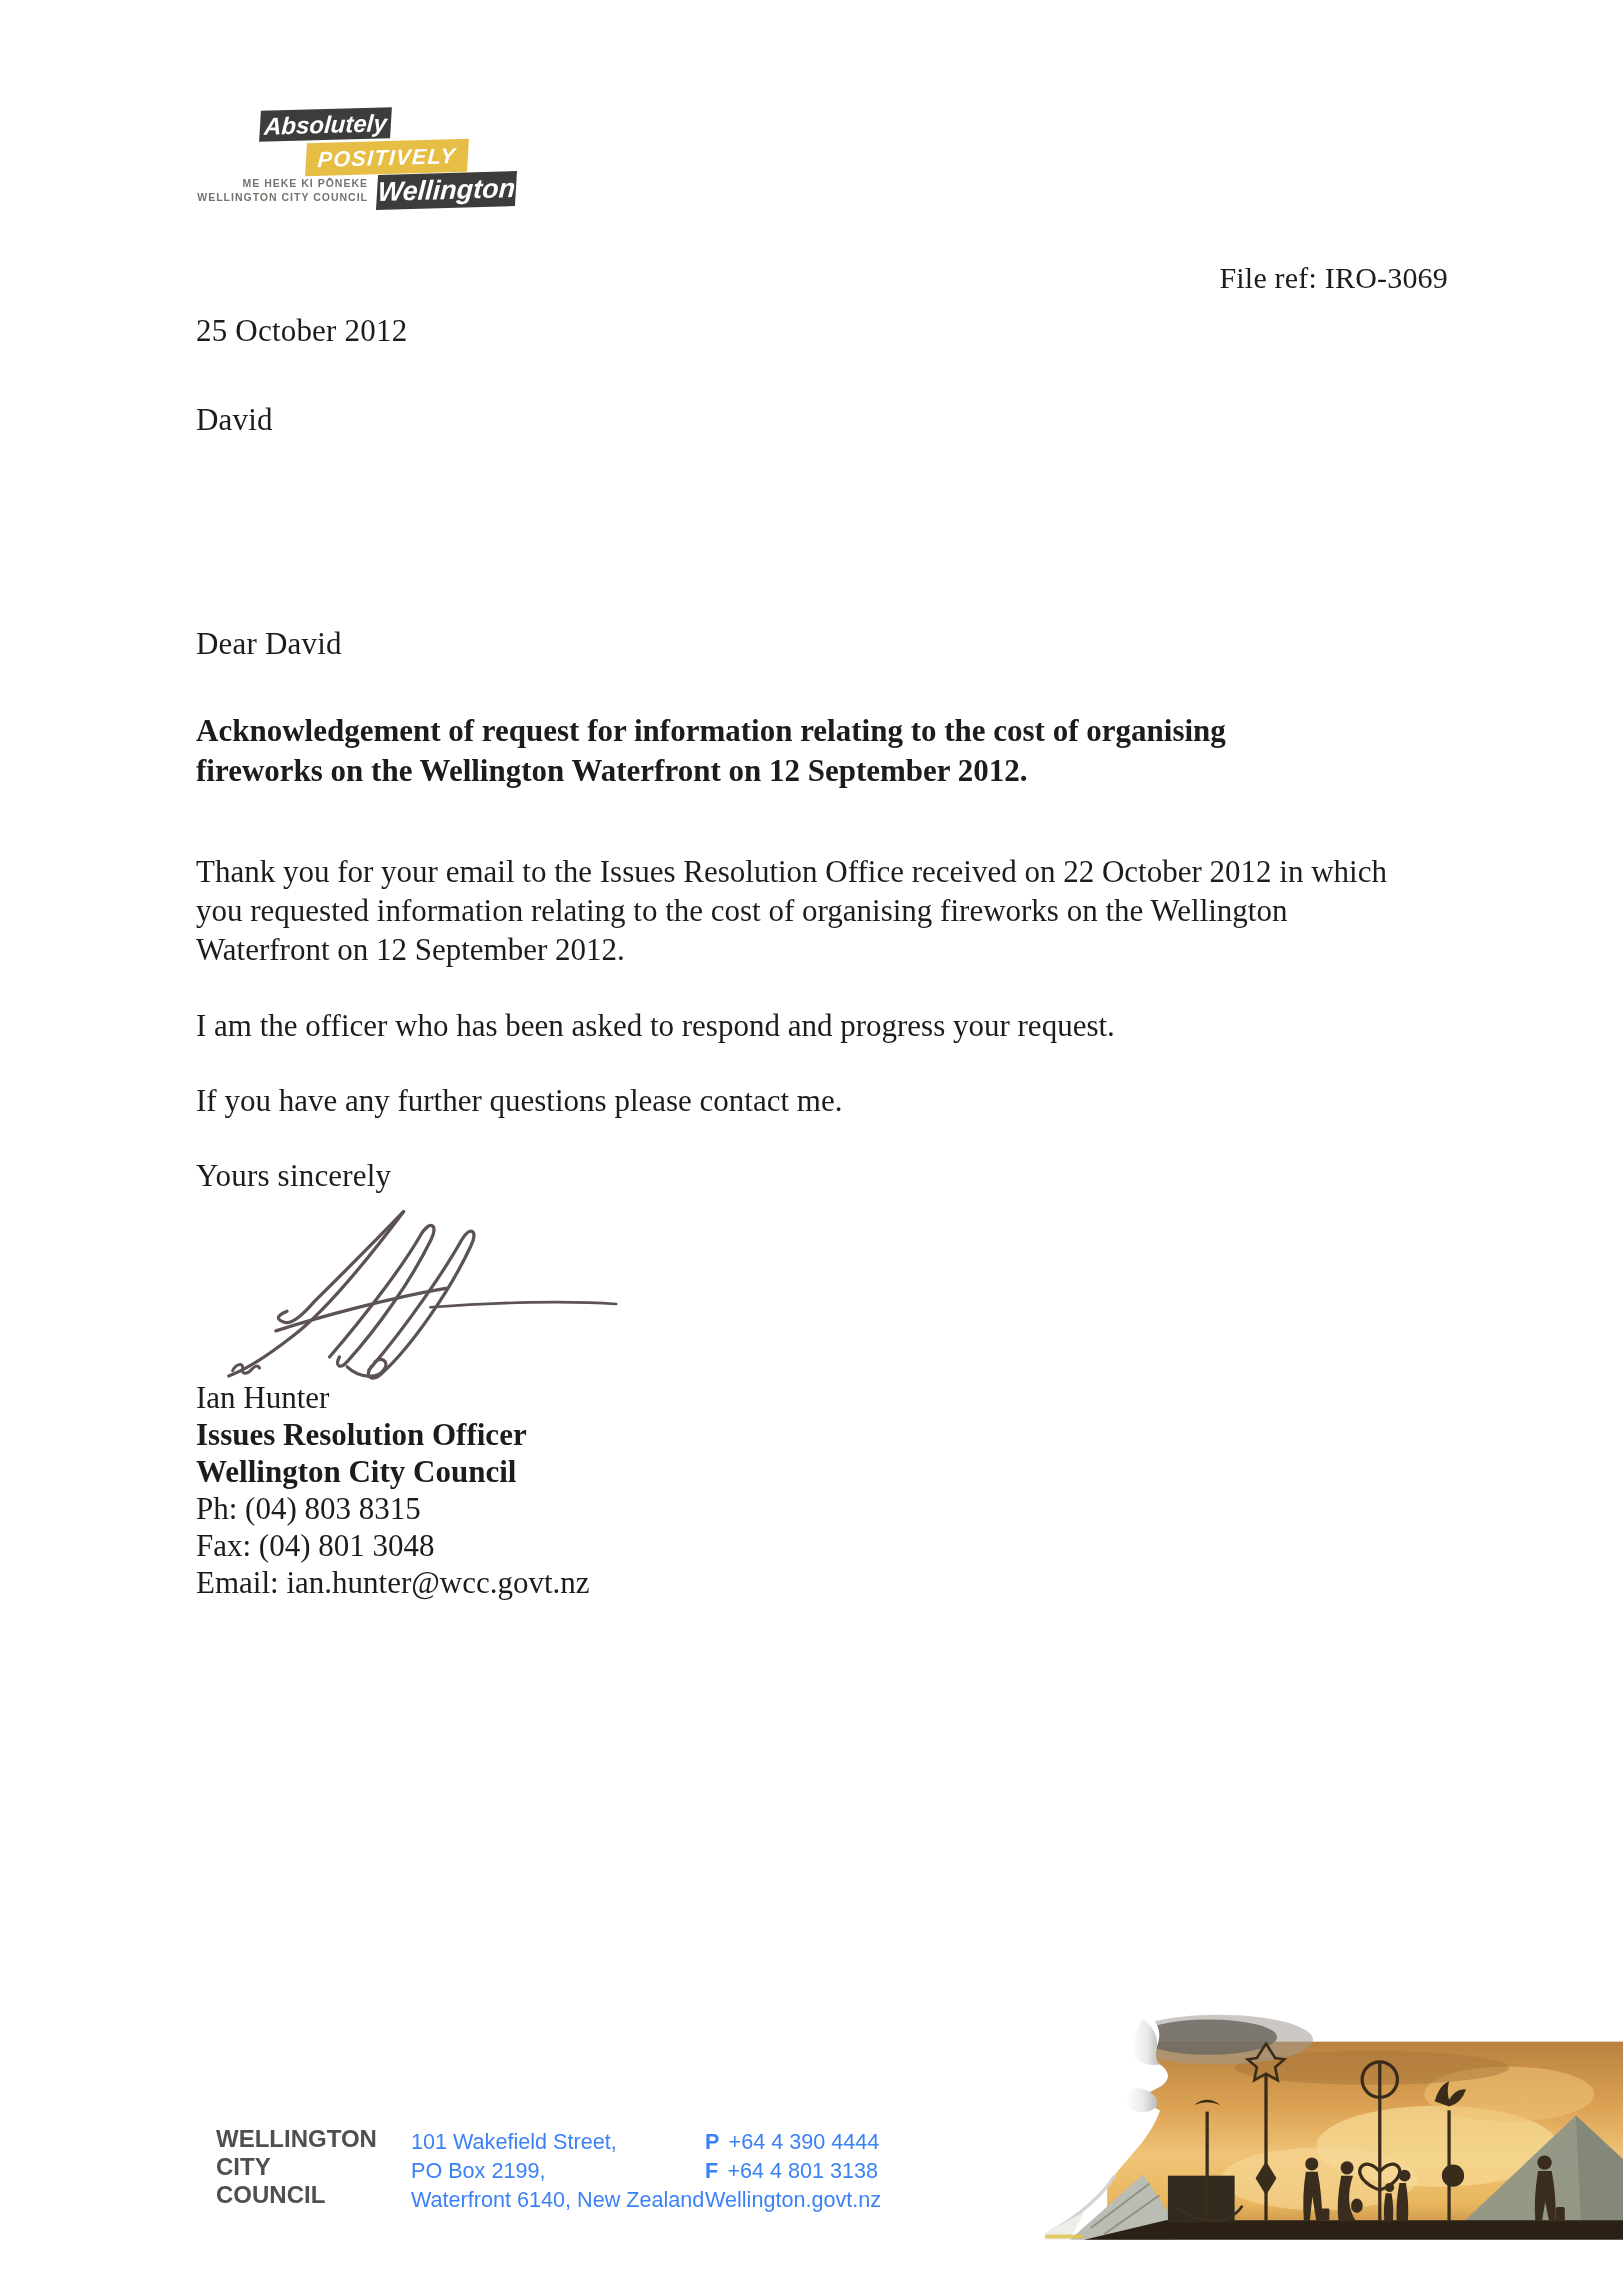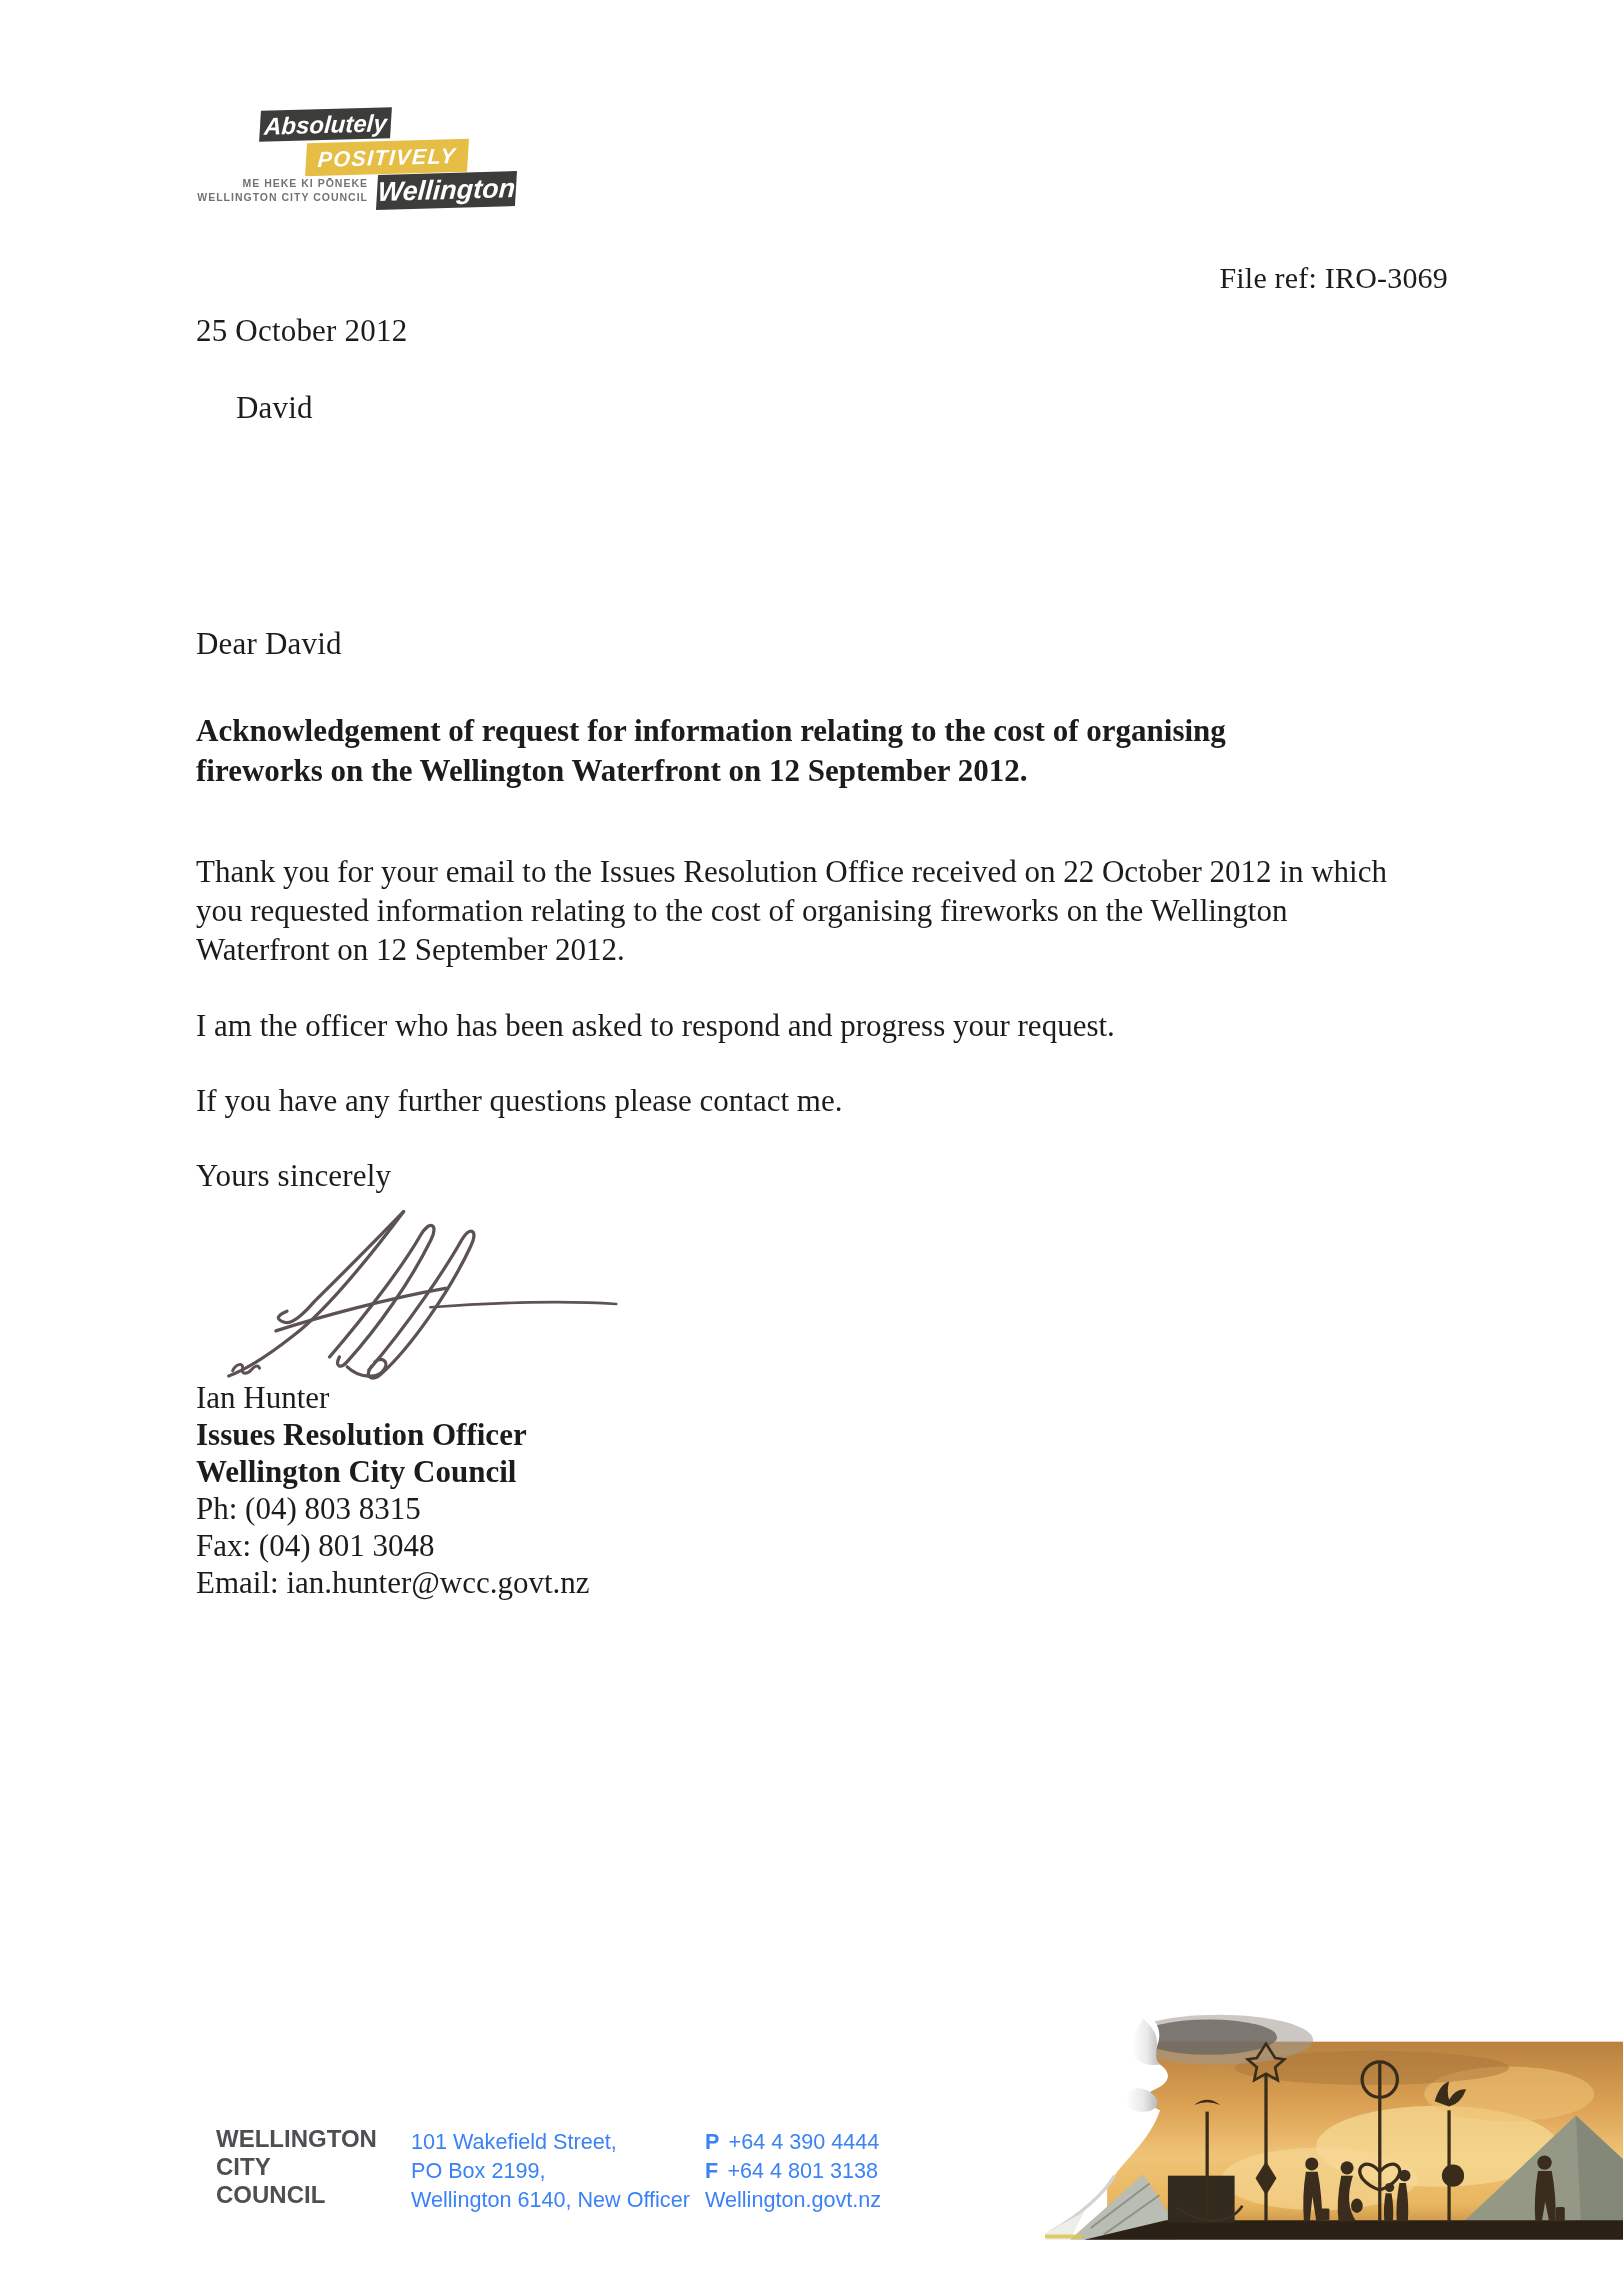--- a/index.html
+++ b/index.html
@@ -30,21 +30,21 @@
     text-align:right;
     font-family:"Liberation Sans", sans-serif;
     font-weight:bold;font-size:10.5px;line-height:13.7px;
     letter-spacing:1px;color:#73736e;
   }
   
   .abs{position:absolute;}
   .serif-line{font-size:31px;line-height:39px;letter-spacing:0.2px;}
   .file-ref{right:175px;top:258px;font-size:30px;}
   .date{left:196px;top:311px;}
-  .recipient{left:196px;top:388px;margin-left:40px;}
+  .recipient{left:196px;top:400px;}
   .via{left:196px;top:487px;}
   .salutation{left:196px;top:624px;}
   .subject{left:196px;top:701px;width:1099px;font-weight:bold;font-size:31px;line-height:40px;margin-top:10px;}
   .para{left:196px;width:1223px;font-size:31px;line-height:39px;}
   .p1{top:852px;}
   .p2{top:1006px;}
   .p3{top:1081px;}
   .closing{left:196px;top:1156px;}
   .signature-svg{left:213px;top:1205px;}
   .sig-block{left:196px;top:1379px;font-size:31px;line-height:37px;}
@@ -119,21 +119,21 @@
   </div>
 
   <div class="abs footer-org">
     <div>WELLINGTON</div>
     <div>CITY</div>
     <div>COUNCIL</div>
   </div>
   <div class="abs footer-col footer-addr">
     <div>101 Wakefield Street,</div>
     <div>PO Box 2199,</div>
-    <div>Wellington 6140, New Officer</div>
+    <div>Waterfront 6140, New Zealand</div>
   </div>
   <div class="abs footer-col footer-contact">
     <div>
       <span class="lbl">P</span><span>+64 4 390 4444</span>
     </div>
     <div>
       <span class="lbl">F</span><span>+64 4 801 3138</span>
     </div>
     <div>
       <span>Wellington.govt.nz</span>

